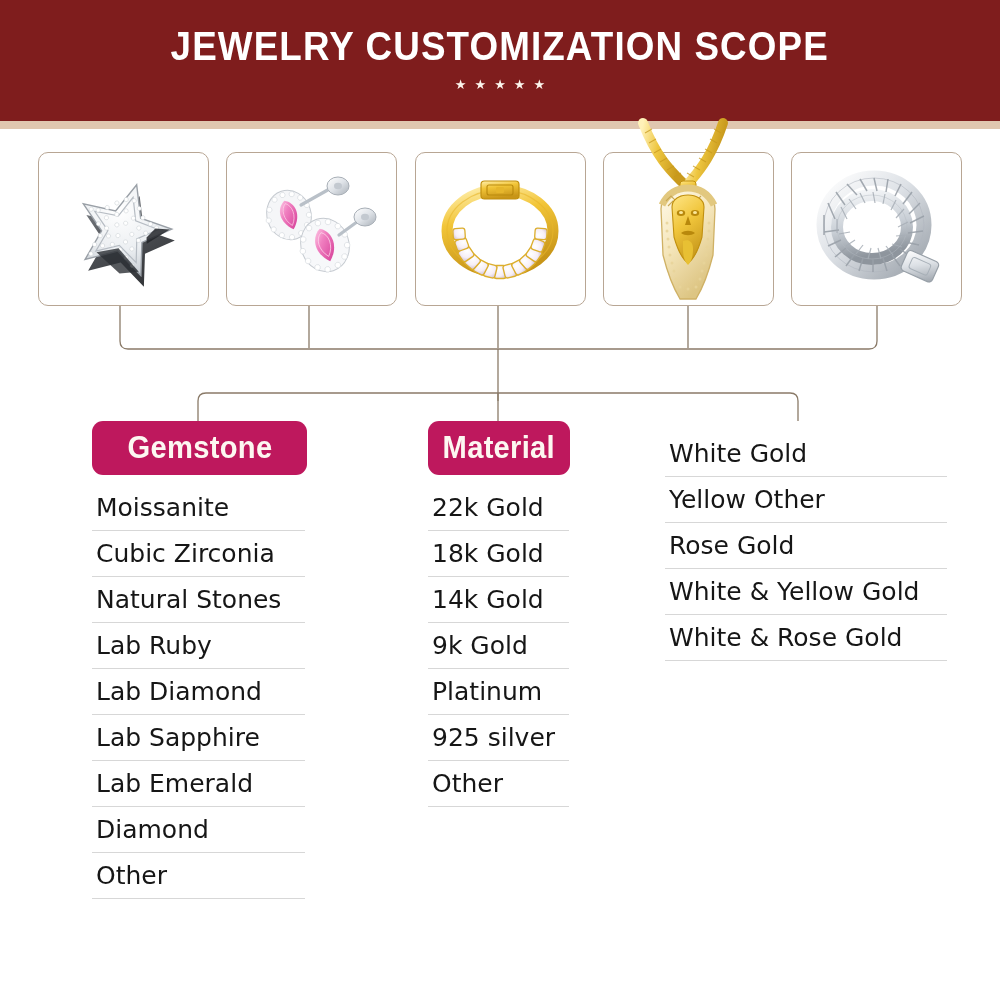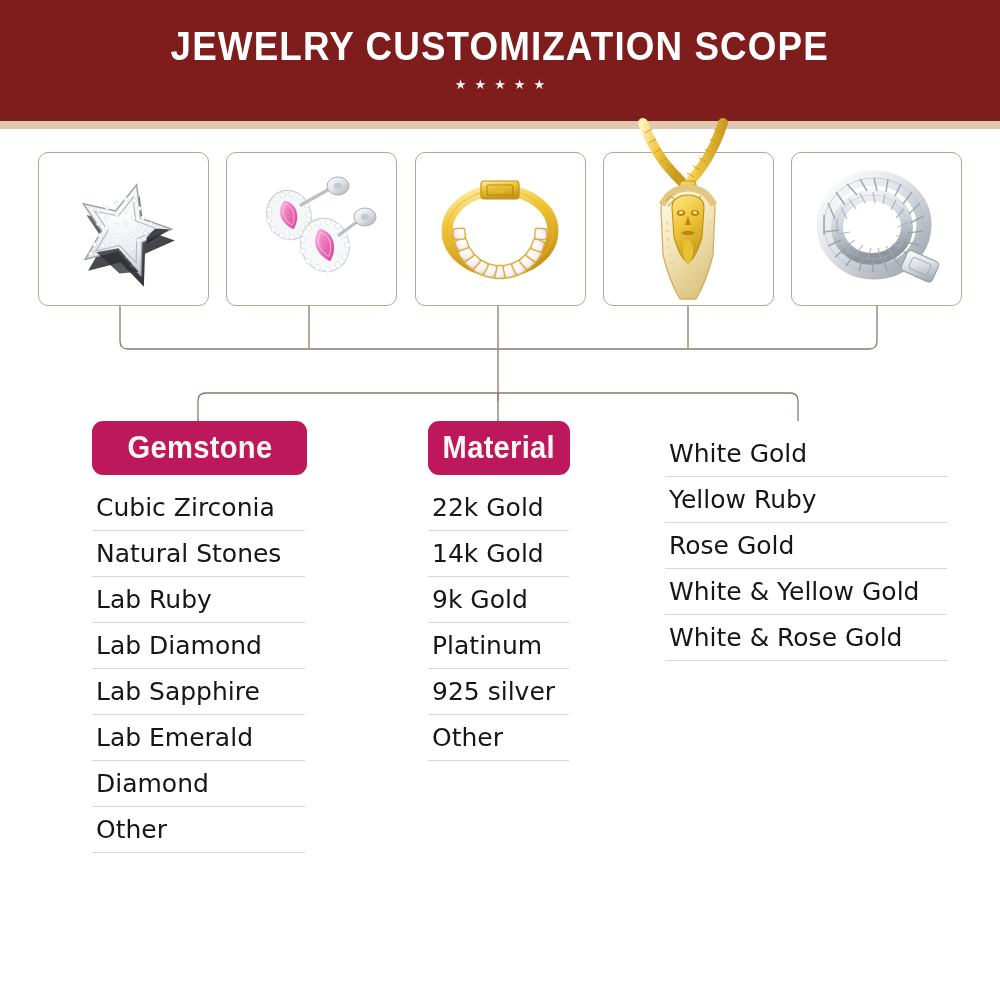--- a/index.html
+++ b/index.html
@@ -553,49 +553,51 @@
     </svg>
   </div>
 
   <div class="columns">
 
     <div class="column col-gemstone">
       <div class="col-header">
         <span class="col-header-label">Gemstone</span>
       </div>
       <ul class="col-list">
+        <li>Moissanite</li>
         <li>Cubic Zirconia</li>
         <li>Natural Stones</li>
         <li>Lab Ruby</li>
         <li>Lab Diamond</li>
         <li>Lab Sapphire</li>
         <li>Lab Emerald</li>
         <li>Diamond</li>
         <li>Other</li>
       </ul>
     </div>
 
     <div class="column col-material">
       <div class="col-header">
         <span class="col-header-label">Material</span>
       </div>
       <ul class="col-list">
         <li>22k Gold</li>
+        <li>18k Gold</li>
         <li>14k Gold</li>
         <li>9k Gold</li>
         <li>Platinum</li>
         <li>925 silver</li>
         <li>Other</li>
       </ul>
     </div>
 
     <div class="column col-materialcolor">
       <ul class="col-list">
         <li>White Gold</li>
-        <li>Yellow Ruby</li>
+        <li>Yellow Other</li>
         <li>Rose Gold</li>
         <li>White &amp; Yellow Gold</li>
         <li>White &amp; Rose Gold</li>
       </ul>
     </div>
   </div>
 
 </div>
 
 </body></html>

